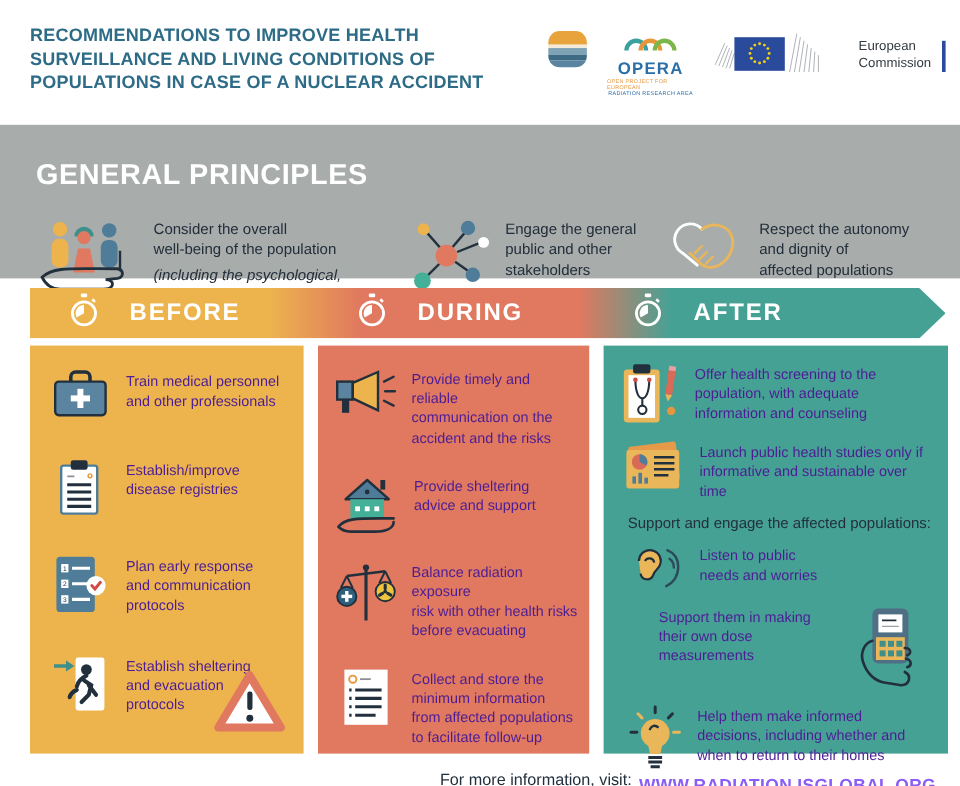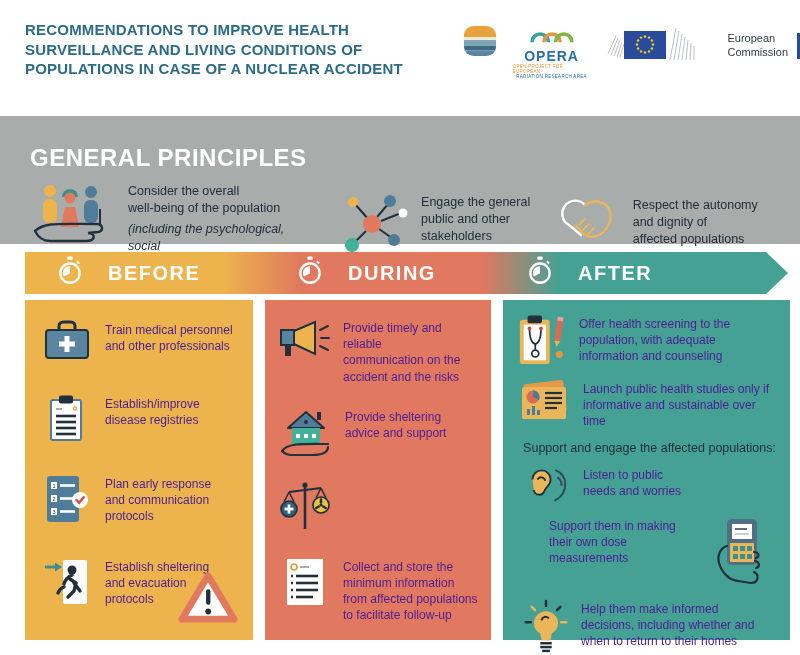--- a/index.html
+++ b/index.html
@@ -1,39 +1,39 @@
 <!DOCTYPE html>
 <html><head>
 <meta charset="utf-8">
 <style>
   * { margin:0; padding:0; box-sizing:border-box; }
   html,body { width:800px; height:655px; background:#ffffff; overflow:hidden;
     font-family:"Liberation Sans", sans-serif; }
   .pre { white-space:pre-line; }
 
   
-  .header { height:116px; display:flex; justify-content:space-between; padding:20px 0 0 25px; }
+  .header { height:104px; display:flex; justify-content:space-between; padding:20px 12px 0 25px; }
   .main-title { font-size:15px; font-weight:bold; color:#2d6b86; line-height:1.3;
     letter-spacing:.2px; width:440px; }
   .logos { display:flex; gap:16px; align-items:flex-start; margin-top:4px; }
   .logo { display:flex; align-items:center; gap:6px; }
   .logo-txt .logo-name { font-size:13px; color:#4a5560; letter-spacing:.5px; }
   .logo-tag { font-size:5px; color:#8a9097; line-height:1.3; width:88px; margin-top:1px; }
   .opera-logo { display:flex; flex-direction:column; align-items:center; }
   .opera-name { font-size:14px; font-weight:bold; color:#2a6fa8; letter-spacing:1px; }
   .opera-tag1 { font-size:4.5px; color:#e8963c; letter-spacing:.3px; }
   .opera-tag2 { font-size:4.5px; color:#2a6fa8; letter-spacing:.3px; }
   .ec-logo { display:flex; align-items:center; gap:5px; }
   .ec-name { font-size:11px; color:#333a40; line-height:1.25; }
   .ec-bar { width:3px; height:26px; background:#2a4b9b; margin-left:4px; }
 
   
   .principles { background:#a8acab; height:128px; padding:28px 10px 0 30px; }
   .principles h2 { color:#ffffff; font-size:24px; font-weight:bold; letter-spacing:.5px; }
-  .principles-row { display:flex; margin-top:7px; align-items:center;gap:20px; }
+  .principles-row { display:flex; margin-top:19px; align-items:flex-start;gap:20px; }
   .principle { display:flex; gap:12px; align-items:flex-start; }
   .p-text { font-size:12.5px; color:#222e3a; line-height:1.35; margin-top:4px; }
   .p-note { font-style:italic; }
   .pr-1 { width:305px; } .pr-2 { width:210px; } .pr-3 { width:250px; }
 
   
   .banner { position:relative; margin:8px 0 0 25px; width:763px; height:42px;
     background:linear-gradient(90deg,#edb44e 0%,#edb44e 26%,#e0795f 36%,#e0795f 60%,#46a195 70%,#46a195 100%);
     clip-path:polygon(0 0, calc(100% - 22px) 0, 100% 50%, calc(100% - 22px) 100%, 0 100%); }
   .phase { position:absolute; top:0; height:42px; display:flex; align-items:center; gap:25px; }
@@ -396,20 +396,23 @@
           <rect x="4.5" y="28.6" width="9" height="2.8" fill="#ffffff"></rect>
           <circle cx="41" cy="26" r="8" fill="#ecc23f" stroke="#22303d" stroke-width="1.6"></circle>
           <circle cx="41" cy="26" r="1.6" fill="#22303d"></circle>
           <g stroke="#22303d" stroke-width="2.6" stroke-linecap="round">
             <line x1="41" y1="23.5" x2="41" y2="20.5"></line>
             <line x1="38.8" y1="27.5" x2="36.3" y2="29"></line>
             <line x1="43.2" y1="27.5" x2="45.7" y2="29"></line>
           </g>
         </svg>
       </div>
+      <div class="item-text pre">Balance radiation exposure
+risk with other health risks
+before evacuating</div>
     </div>
     <div class="item">
       <div class="icon-box">
         <svg width="40" height="50" viewBox="0 0 40 50">
           <rect x="2" y="2" width="36" height="46" fill="#ffffff"></rect>
           <circle cx="9" cy="10" r="3" fill="none" stroke="#e8963c" stroke-width="1.6"></circle>
           <line x1="15" y1="10" x2="24" y2="10" stroke="#8a9097" stroke-width="1.5"></line>
           <g stroke="#22303d" stroke-width="2.6">
             <line x1="6" y1="19" x2="8" y2="19"></line>
               <line x1="11" y1="19" x2="33" y2="19"></line>

